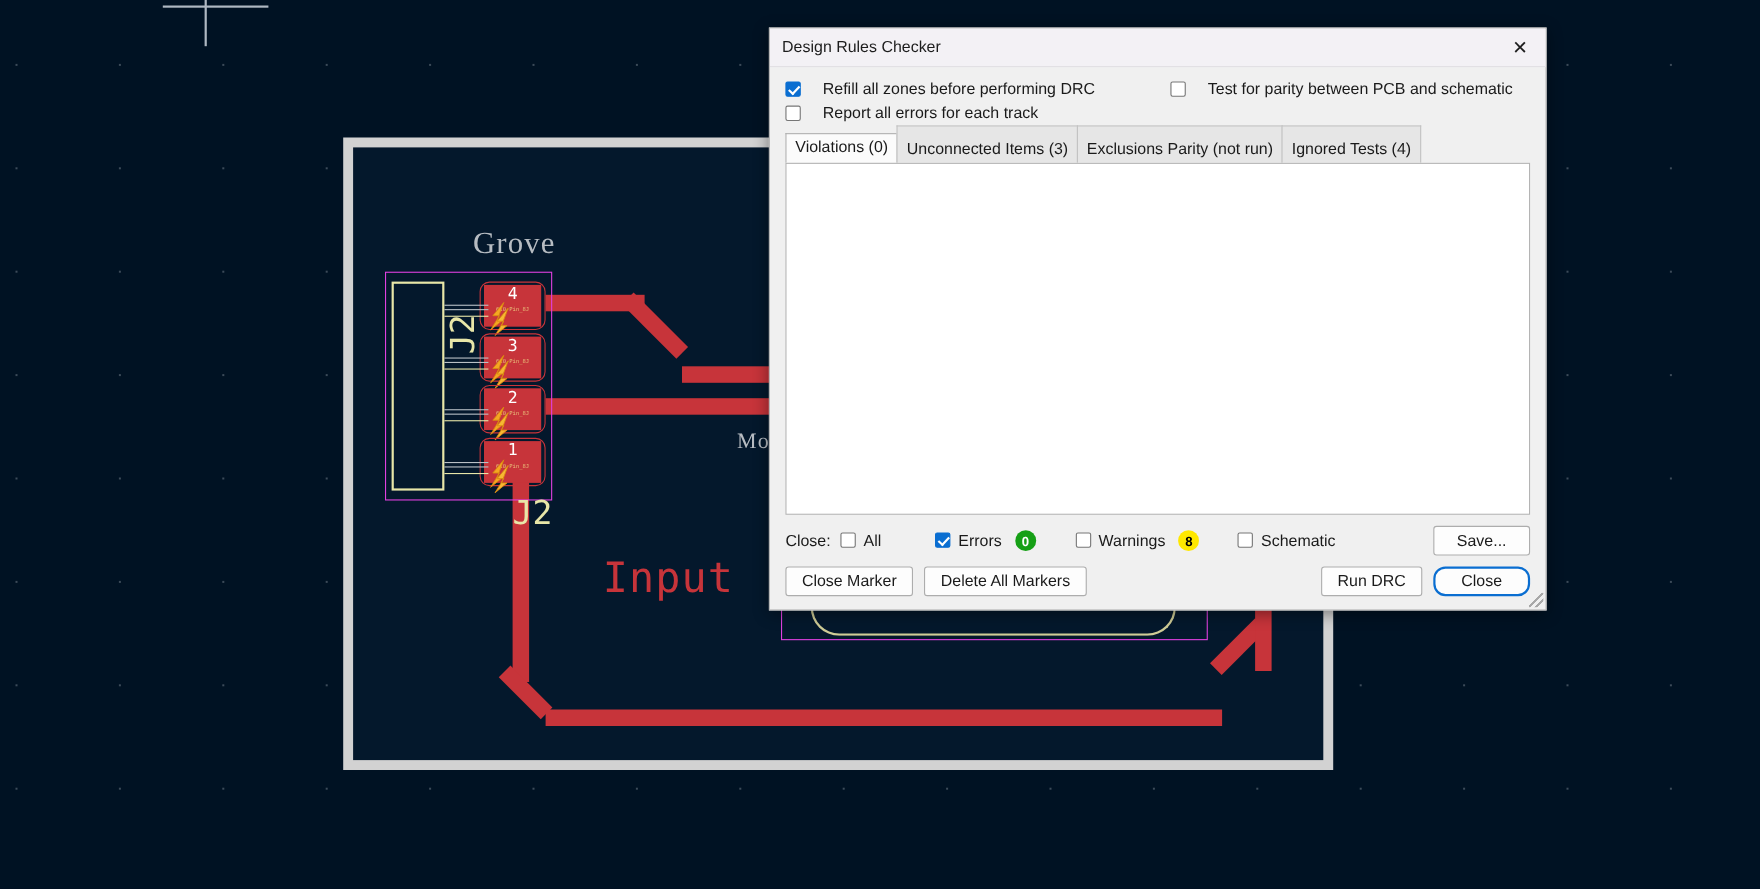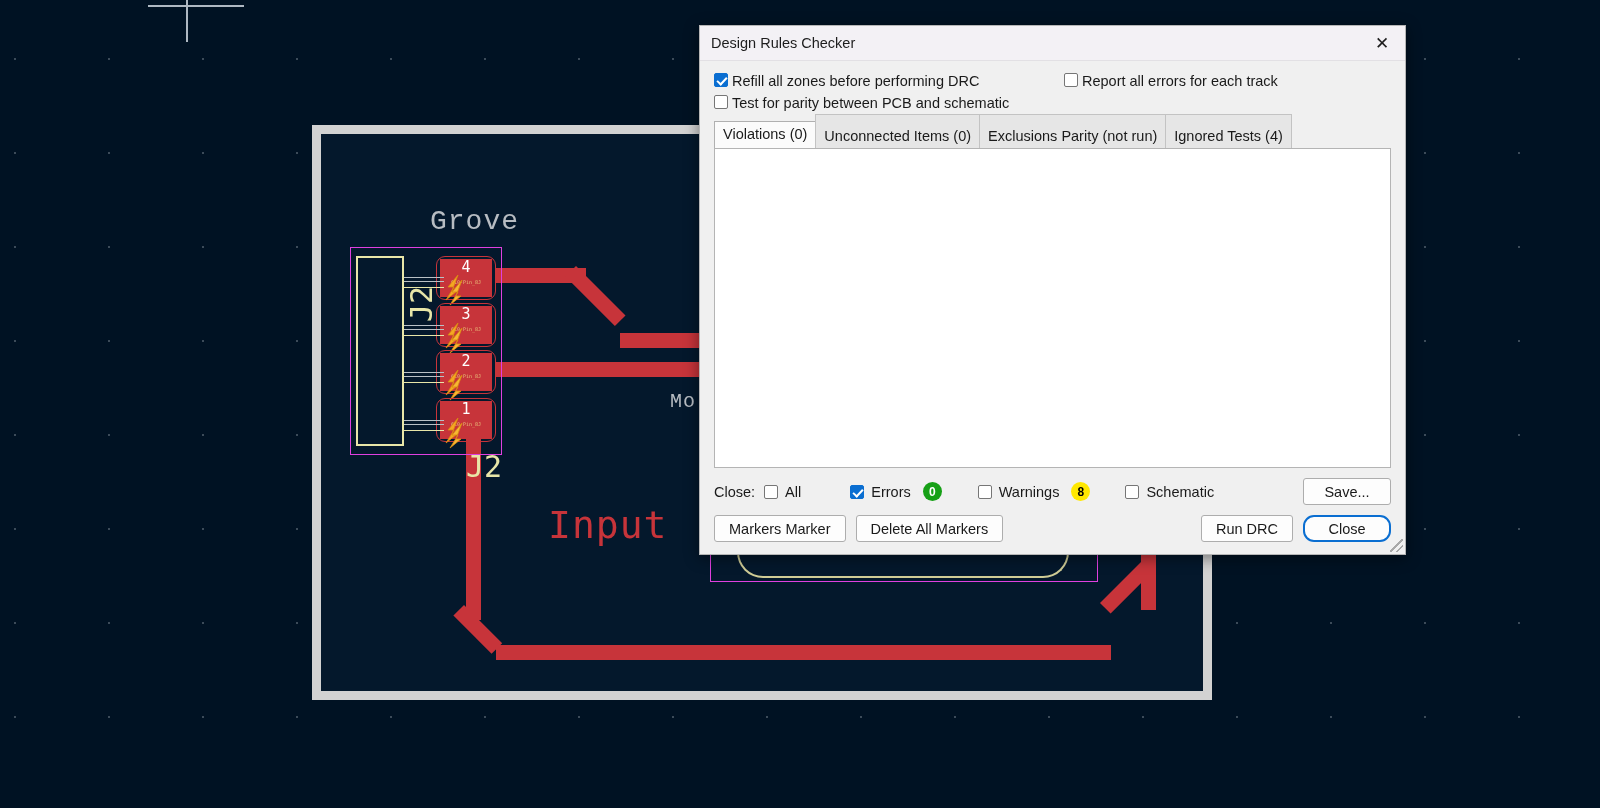--- a/index.html
+++ b/index.html
@@ -57,21 +57,21 @@
     font-family:"DejaVu Sans Mono", monospace;
   }
   .ratline { position:absolute; height:1.2px; background:#b9c0c6; }
   .yline   { position:absolute; height:1.2px; background:#e8e6a8; }
 
   
   .drc-marker { position:absolute; width:26px; height:34px; pointer-events:none; }
 
   .silk-text {
     position:absolute; color:#b7bcc2;
-    font-family:Liberation Mono, monospace; letter-spacing:1px;text-align:center;
+    font-family:Liberation Serif, serif; letter-spacing:1px;text-align:center;
   }
   .ref-text {
     position:absolute; color:#e8e6a8;
     font-family:"DejaVu Sans Mono", monospace;
   }
   .copper-text {
     position:absolute; color:#c7343a;
     font-family:"DejaVu Sans Mono", monospace; letter-spacing:1px;
   }
 
@@ -103,21 +103,21 @@
     width:34px; height:28px; display:flex; align-items:center; justify-content:center;
     cursor:pointer; font-size:17px; color:#1d1d1d; background:transparent; border:none;
   }
 
   #dialog-body { padding:12px 14px 0 14px; flex:1; display:flex; flex-direction:column; }
 
   .opt-grid {
     display:grid; grid-template-columns:350px 1fr;
     row-gap:6px; margin-bottom:12px;
   }
-  .cbrow { display:flex; gap:4px; cursor:pointer; }
+  .cbrow { display:flex; align-items:center; gap:20px; cursor:pointer; }
   .cb {
     width:14px; height:14px; border:1px solid #767676; background:#fff;
     border-radius:2px; flex:0 0 auto; position:relative;
   }
   .cb.checked { background:#0a6ed1; border-color:#0a6ed1; }
   .cb.checked::after {
     content:""; position:absolute; left:4px; top:1px;
     width:4px; height:8px; border:solid #fff; border-width:0 2px 2px 0;
     transform:rotate(43deg);
   }
@@ -133,21 +133,21 @@
   .tab.active { background:#fbfbfb; border-color:#b0b0b0; padding-top:4px; padding-bottom:6px; }
 
   #results-panel {
     flex:1; background:#fff; border:1px solid #b4b4b4; min-height:0;
   }
 
   #footer { padding:10px 14px 12px 14px; flex:0 0 auto; }
 
   #show-row { display:flex; align-items:center; gap:0; margin-bottom:10px; }
   #show-label { font-size:14.5px; margin-right:9px; }
-  .showitem { display:flex; align-items:center; gap:7px; cursor:pointer; }
+  .showitem { display:flex; gap:7px; cursor:pointer; }
   .badge {
     width:19px; height:19px; border-radius:50%;
     display:flex; align-items:center; justify-content:center;
     font-size:12px; font-weight:bold; color:#000; flex:0 0 auto;
   }
   .badge.green { background:#16a016; color:#fff; }
   .badge.yellow { background:#ffe800; color:#000; }
 
   .btn {
     height:27px; padding:0 14px; font-size:14.5px;
@@ -263,32 +263,32 @@
 
   <div id="dialog-body">
 
     <div class="opt-grid">
       <label class="cbrow">
         <span class="cb checked"></span>
         <span class="cblabel">Refill all zones before performing DRC</span>
       </label>
       <label class="cbrow">
         <span class="cb"></span>
+        <span class="cblabel">Test for parity between PCB and schematic</span>
+      </label>
+      <label class="cbrow">
+        <span class="cb"></span>
         <span class="cblabel">Report all errors for each track</span>
-      </label>
-      <label class="cbrow">
-        <span class="cb"></span>
-        <span class="cblabel">Test for parity between PCB and schematic</span>
       </label>
       <span></span>
     </div>
 
     <div id="tabstrip">
       <div class="tab active">Violations (0)</div>
-      <div class="tab">Unconnected Items (0)</div>
+      <div class="tab">Unconnected Items (3)</div>
       <div class="tab">Exclusions Parity (not run)</div>
       <div class="tab">Ignored Tests (4)</div>
     </div>
 
     <div id="results-panel"></div>
   </div>
 
   <div id="footer">
 
     <div id="show-row">
@@ -315,21 +315,21 @@
         <span class="cb"></span>
         <span class="cblabel">Schematic</span>
       </label>
 
       <span class="spacer"></span>
 
       <button class="btn" style="min-width:88px;text-align:center;">Save...</button>
     </div>
 
     <div id="btn-row">
-      <button class="btn">Markers Marker</button>
+      <button class="btn">Close Marker</button>
       <button class="btn">Delete All Markers</button>
       <span class="spacer"></span>
       <button class="btn">Run DRC</button>
       <button class="btn focused" style="min-width:88px;border-radius:11px;">Close</button>
     </div>
   </div>
 
   <div id="resize-grip"></div>
 </div>
 

